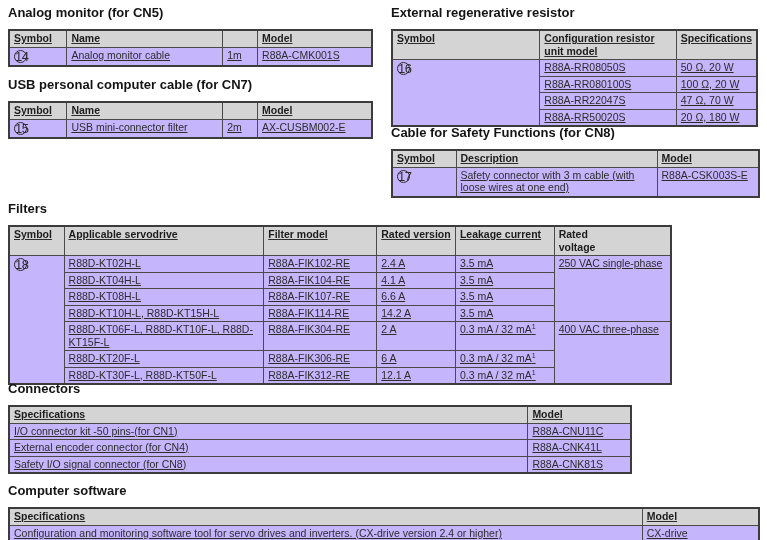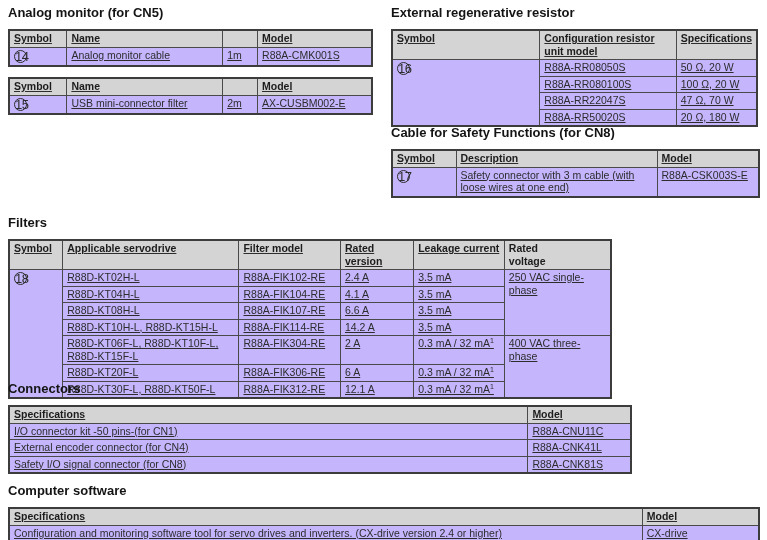--- a/index.html
+++ b/index.html
@@ -30,21 +30,21 @@
     font-size:13px; line-height:12px; text-align:center; letter-spacing:-0.5px;
   }
   .wrap-narrow { display:inline-block; width:48px; }
   sup { font-size:7px; vertical-align:super; line-height:0; }
   .footnote { font-size:10.5px; margin-top:7px; color:#2d2d2d; }
   .footnote .fn-text { margin-left:9px; }
   .t-analog   { left:8px;   top:5px;   width:365px; }
   .t-usb      { left:8px;   top:77px;  width:365px; }
   .t-regen    { left:391px; top:5px;   width:367px; }
   .t-safety   { left:391px; top:125px; width:409px; }
-  .t-filters  { left:8px;   top:215px; width:604px; }
+  .t-filters  { left:8px;   top:201px; width:664px; }
   .t-conn     { left:8px;   top:381px; width:624px; }
   .t-soft     { left:8px;   top:483px; width:752px; }
 </style>
 </head>
 <body>
 
 <div class="page">
 
   <div class="section t-analog">
     <div class="sec-title">Analog monitor (for CN5)</div>
@@ -68,20 +68,21 @@
           <td><span class="circle-num">14</span></td>
           <td>Analog monitor cable</td>
           <td>1m</td>
           <td>R88A-CMK001S</td>
         </tr>
       </tbody>
     </table>
   </div>
 
   <div class="section t-usb">
+    <div class="sec-title">USB personal computer cable (for CN7)</div>
     <table>
       <colgroup>
           <col style="width:58px">
           <col style="width:157px">
           <col style="width:35px">
           <col style="width:115px">
         </colgroup>
       <thead>
         <tr>
           <th>Symbol</th>

